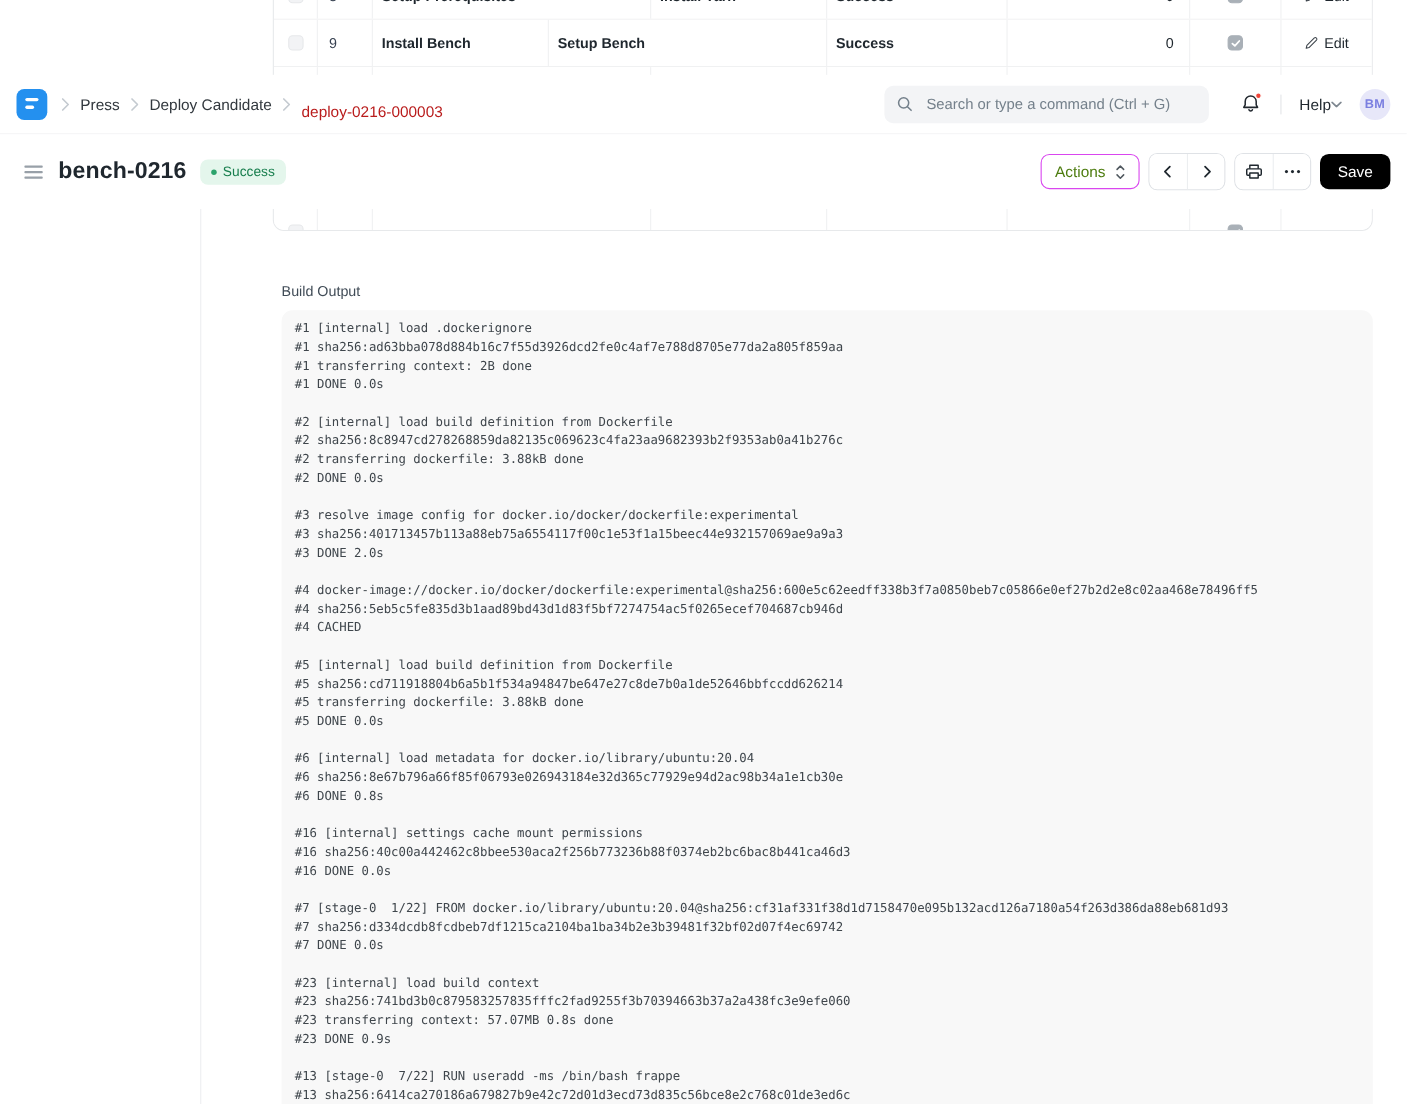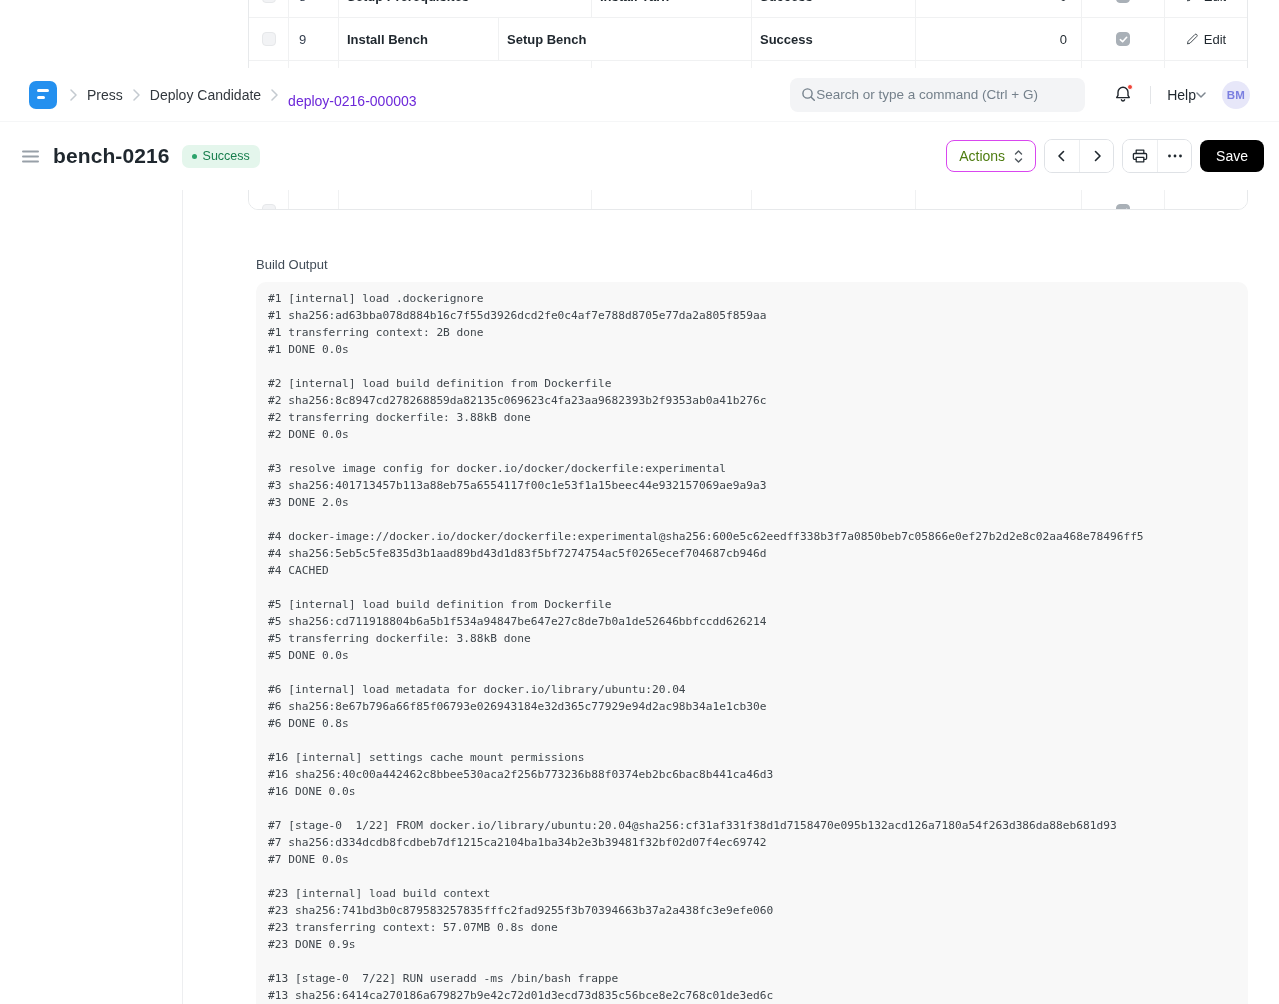--- a/index.html
+++ b/index.html
@@ -20,32 +20,32 @@
   .c-cached { width:83px; justify-content:center; }
   .c-edit { width:82px; justify-content:center; gap:6px; font-weight:500; border-right:none; cursor:pointer; }
   .cb { width:14px; height:14px; border-radius:4px; background:#F2F3F5; border:1px solid #E6E8EA; display:flex; align-items:center; justify-content:center; }
   .cb.checked { background:#A9B0B7; border-color:#A9B0B7; }
 
   
   .sidebar-line { position:absolute; left:182px; top:190px; width:1px; height:814px; background:#EDEEF0; }
 
   
   .header { position:absolute; left:0; top:68px; width:1279px; height:122px; background:#fff; z-index:5; }
-  .navbar { height:54px; display:flex; align-items:center; padding:0 29px; border-bottom:1px solid #F5F6F7; }
+  .navbar { height:54px; display:flex; align-items:center; padding:0 15px; border-bottom:1px solid #F5F6F7; }
   .logo { width:28px; height:28px; border-radius:7px; background:#2490EF; position:relative; flex:0 0 auto; cursor:pointer; }
   .logo i { position:absolute; left:8px; background:#fff; border-radius:1.5px; display:block; }
   .logo i.b1 { top:8px; width:12px; height:3.4px; }
   .logo i.b2 { top:15px; width:8px; height:3.4px; }
   .crumbs { display:flex; align-items:center; gap:10px; margin-left:13px; font-size:14px; }
   .crumb { color:#32383E; cursor:pointer; }
-  .crumb.current { color:#6d28d9; cursor:default;margin-top:12px; }
+  .crumb.current { color:#b91c1c; cursor:default;margin-top:12px; }
   .crumb-sep { display:flex; align-items:center; }
 
   .searchbox { margin-left:auto; width:295px; height:34px; background:#F3F4F6; border-radius:8px;
-    display:flex; align-items:center; gap:0; padding:0 11px; }
+    display:flex; align-items:center; gap:12px; padding:0 11px; }
   .searchbox input { flex:1; border:none; outline:none; background:transparent; font-family:"Liberation Sans",sans-serif;
     font-size:13.5px; color:#5A646D; }
   .searchbox input::placeholder { color:#74808B; opacity:1; }
 
   .bell { position:relative; margin-left:27px; width:22px; height:22px; display:flex; align-items:center; justify-content:center; cursor:pointer; }
   .bell .dot { position:absolute; right:1px; top:0; width:6px; height:6px; border-radius:50%; background:#F04438; border:1.5px solid #fff; }
   .vdiv { width:1px; height:18px; background:#E3E5E8; margin-left:16px; }
   .help { margin-left:16px; display:flex; align-items:center; gap:0; font-size:14px; color:#1F272E; cursor:pointer; }
   .avatar { margin-left:16px; width:28px; height:28px; border-radius:50%; background:#E7E7F9; color:#7B7FE0;
     font-size:11.5px; font-weight:600; display:flex; align-items:center; justify-content:center; letter-spacing:.3px; cursor:pointer; }

